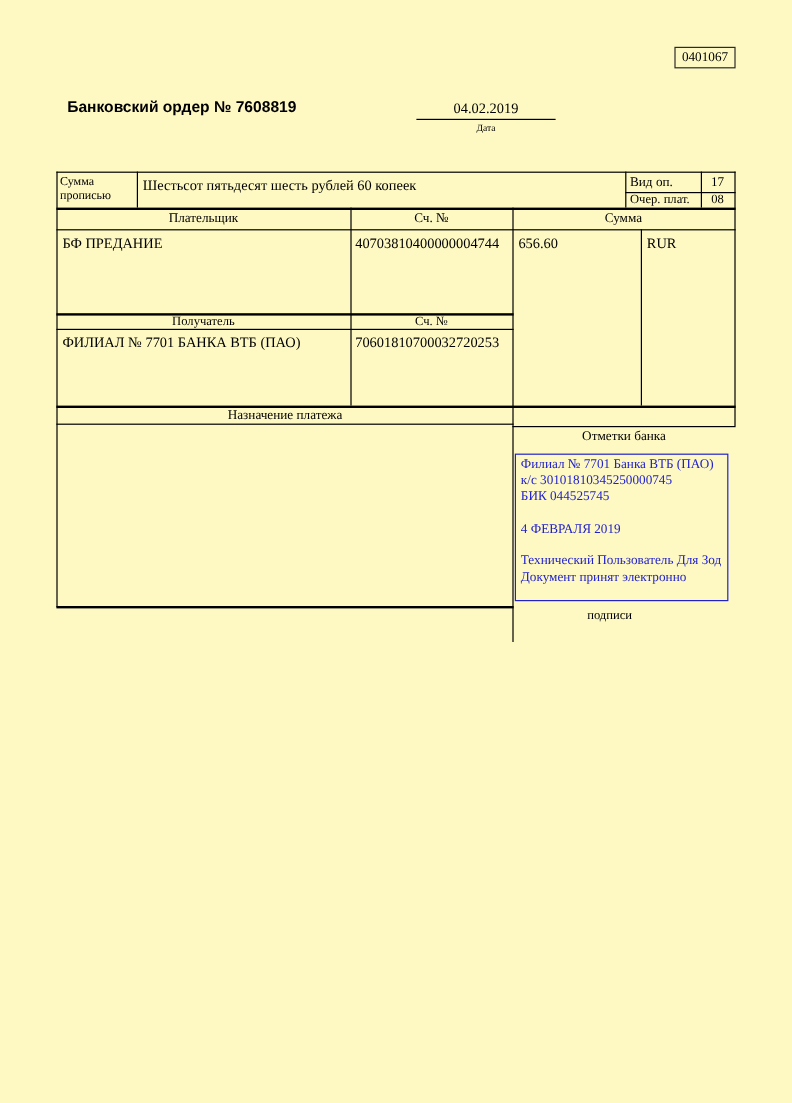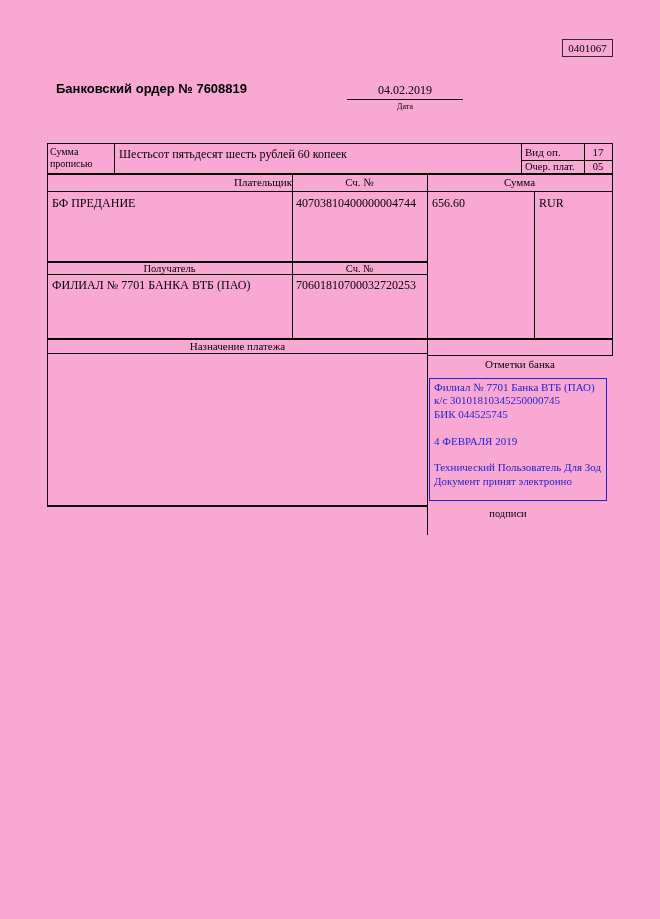--- a/index.html
+++ b/index.html
@@ -2,21 +2,21 @@
 <html><head>
 <meta charset="utf-8">
 <style>
   * { box-sizing: border-box; }
   html, body { margin: 0; padding: 0; }
   body { background: #ffffff; }
   .page {
     position: relative;
     width: 660px;
     height: 919px;
-    background: #f9a8d4;
+    background: #fef9c3;
     color: #000;
     font-family: "Liberation Serif", serif;
     overflow: hidden;
   }
   .ln { position: absolute; background: #000; }
   .t  { position: absolute; white-space: nowrap; line-height: 1.15; }
   .ctr { text-align: center; }
   .code-box {
     position: absolute; left: 562px; top: 39px; width: 51px; height: 18px;
     border: 1px solid #2b2b2b; display: flex; align-items: center; justify-content: center;
@@ -79,23 +79,23 @@
   <div class="ln" style="left:521px; top:143px; width:1px; height:30px;"></div>
   <div class="ln" style="left:584px; top:143px; width:1px; height:30px;"></div>
   <div class="ln" style="left:534px; top:191px; width:1px; height:147px;"></div>
   <div class="ln" style="left:612px; top:143px; width:1px; height:212px;"></div>
 
   <div class="sum-words-label">Сумма прописью</div>
   <div class="t val" style="left:119px; top:148px;">Шестьсот пятьдесят шесть рублей 60 копеек</div>
   <div class="t hdr" style="left:525px; top:146px;">Вид оп.</div>
   <div class="t hdr ctr" style="left:584px; top:146px; width:28px;">17</div>
   <div class="t small-cell" style="left:525px; top:161px;">Очер. плат.</div>
-  <div class="t small-cell ctr" style="left:584px; top:161px; width:28px;">05</div>
+  <div class="t small-cell ctr" style="left:584px; top:161px; width:28px;">08</div>
 
-  <div class="t hdr ctr" style="left:47px; top:176px; width:245px;text-align:right;">Плательщик</div>
+  <div class="t hdr ctr" style="left:47px; top:176px; width:245px;">Плательщик</div>
   <div class="t hdr ctr" style="left:292px; top:176px; width:135px;">Сч. №</div>
   <div class="t hdr ctr" style="left:427px; top:176px; width:185px;">Сумма</div>
 
   <div class="t val" style="left:52px; top:197px;">БФ ПРЕДАНИЕ</div>
   <div class="t val" style="left:296px; top:197px;">40703810400000004744</div>
   <div class="t val" style="left:432px; top:197px;">656.60</div>
   <div class="t val" style="left:539px; top:197px;">RUR</div>
 
   <div class="t small-cell ctr" style="left:47px; top:263px; width:245px;">Получатель</div>
   <div class="t small-cell ctr" style="left:292px; top:263px; width:135px;">Сч. №</div>

